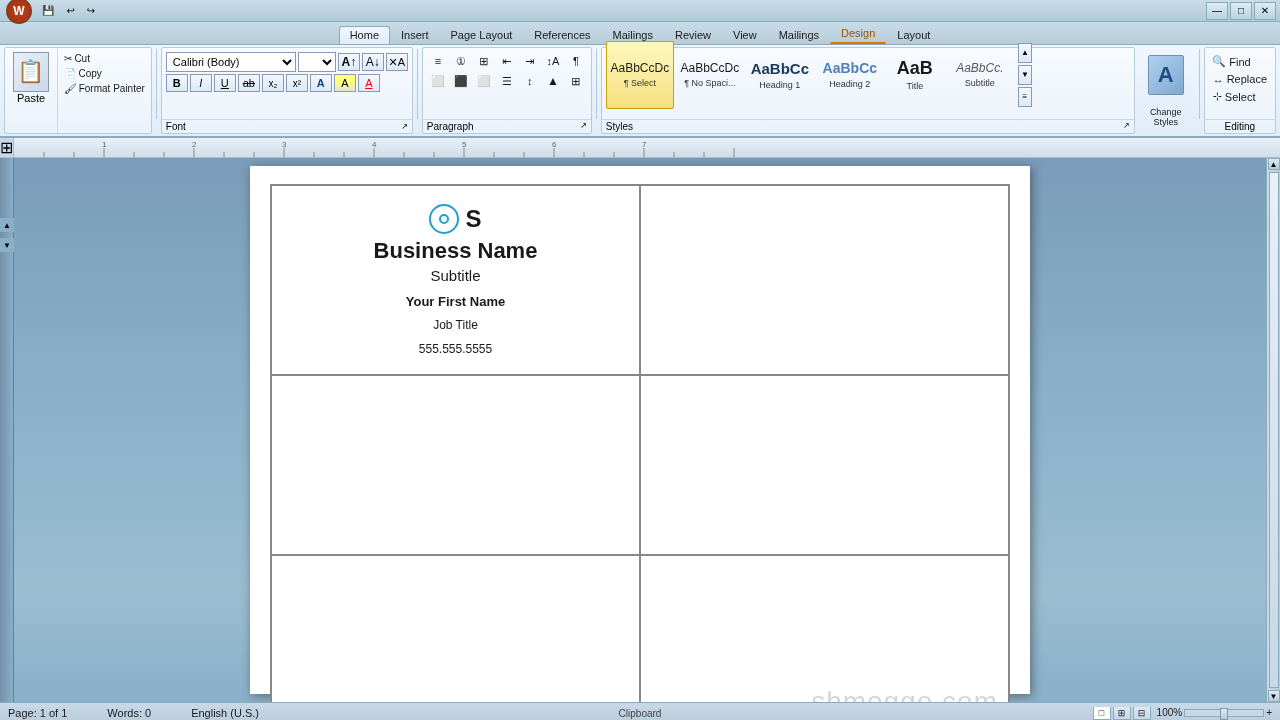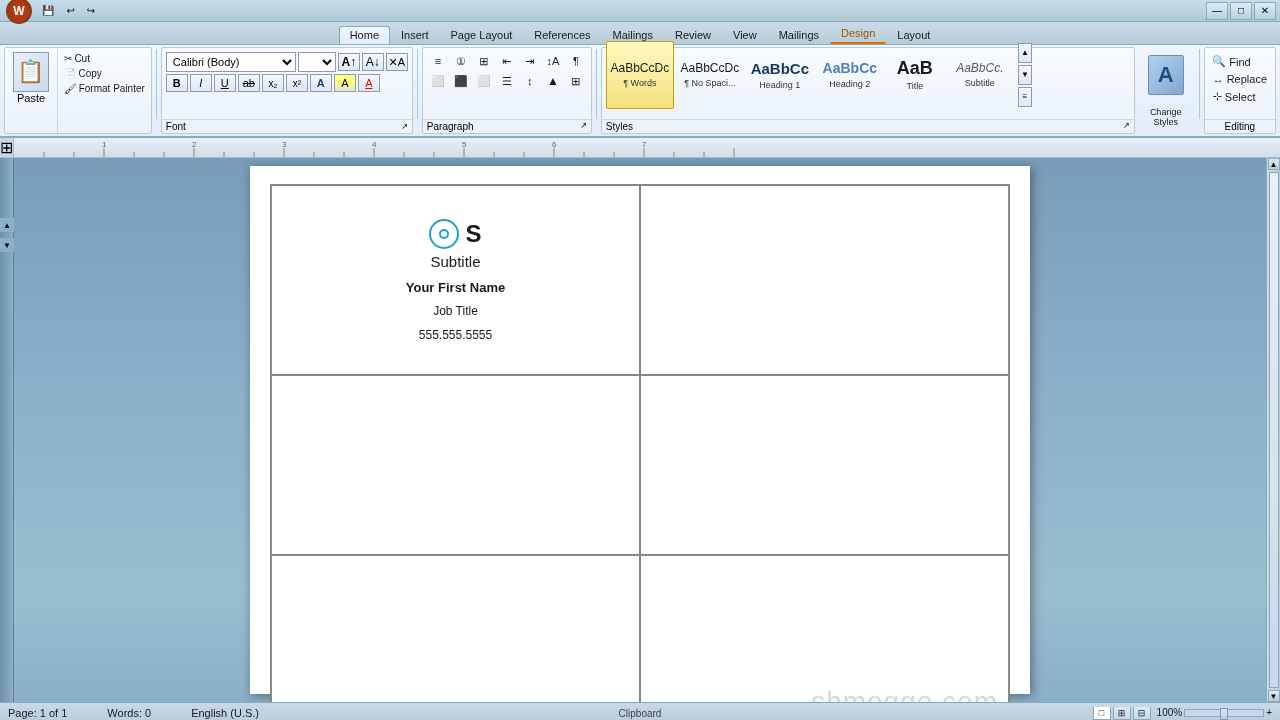--- a/index.html
+++ b/index.html
@@ -200,21 +200,21 @@
         </div>
       </div>
 
       <div class="divider"></div>
 
       <div class="ribbon-group styles-group" style="border:1px solid #b8ccd8; border-radius:2px; background: linear-gradient(180deg, #f8fbff 0%, #eaf2fa 100%); position:relative; padding-bottom:16px; flex:1;">
         <div style="display:flex; align-items:center; padding:4px; gap:2px; height: calc(100% - 16px);">
 
           <div class="style-item normal active" style="background: linear-gradient(180deg, #fff8c0 0%, #f5e080 100%); border:1px solid #c8a000; width:68px; height:68px; display:flex; flex-direction:column; align-items:center; justify-content:center; padding:2px; border-radius:2px;">
             <div class="style-preview" style="font-size:12px; color:#1a1a1a;">AaBbCcDc</div>
-            <div class="style-name" style="font-size:9px; color:#333;">¶ Words</div>
+            <div class="style-name" style="font-size:9px; color:#333;">¶ Select</div>
           </div>
 
           <div class="style-item" style="width:68px; height:68px; display:flex; flex-direction:column; align-items:center; justify-content:center; padding:2px; border:1px solid transparent; border-radius:2px;">
             <div class="style-preview" style="font-size:12px; color:#1a1a1a;">AaBbCcDc</div>
             <div class="style-name" style="font-size:9px; color:#333;">¶ No Spaci...</div>
           </div>
 
           <div class="style-item" style="width:68px; height:68px; display:flex; flex-direction:column; align-items:center; justify-content:center; padding:2px; border:1px solid transparent; border-radius:2px;">
             <div class="style-preview" style="font-size:15px; font-weight:bold; color:#17375e;">AaBbCc</div>
             <div class="style-name" style="font-size:9px; color:#333;">Heading 1</div>
@@ -330,20 +330,21 @@
         <div style="display:grid; grid-template-columns:1fr 1fr; grid-template-rows:190px 180px 180px; border:1px solid #888; margin: 18px 20px; position:relative;">
 
           <div style="border:1px solid #888; display:flex; flex-direction:column; align-items:center; justify-content:center; padding:10px; background:white;">
 
             <div style="display:flex; align-items:center; margin-bottom:4px;">
               <div style="width:30px; height:30px; border:2px solid #20a0d0; border-radius:50%; display:flex; align-items:center; justify-content:center; margin-right:6px;">
                 <div style="width:10px; height:10px; border:2px solid #20a0d0; border-radius:50%;"></div>
               </div>
               <span style="font-size:24px; font-weight:bold; color:#1a1a1a;">S</span>
             </div>
+            <div style="font-size:22px; font-weight:bold; color:#1a1a1a; margin-bottom:3px;">Business Name</div>
             <div style="font-size:15px; color:#1a1a1a; margin-bottom:10px;">Subtitle</div>
             <div style="font-size:13px; font-weight:bold; color:#1a1a1a; margin-bottom:9px;">Your First Name</div>
             <div style="font-size:12px; color:#1a1a1a; margin-bottom:10px;">Job Title</div>
             <div style="font-size:12px; color:#1a1a1a;">555.555.5555</div>
           </div>
 
           <div style="border:1px solid #888; background:white;"></div>
 
           <div style="border:1px solid #888; background:white;"></div>
 

